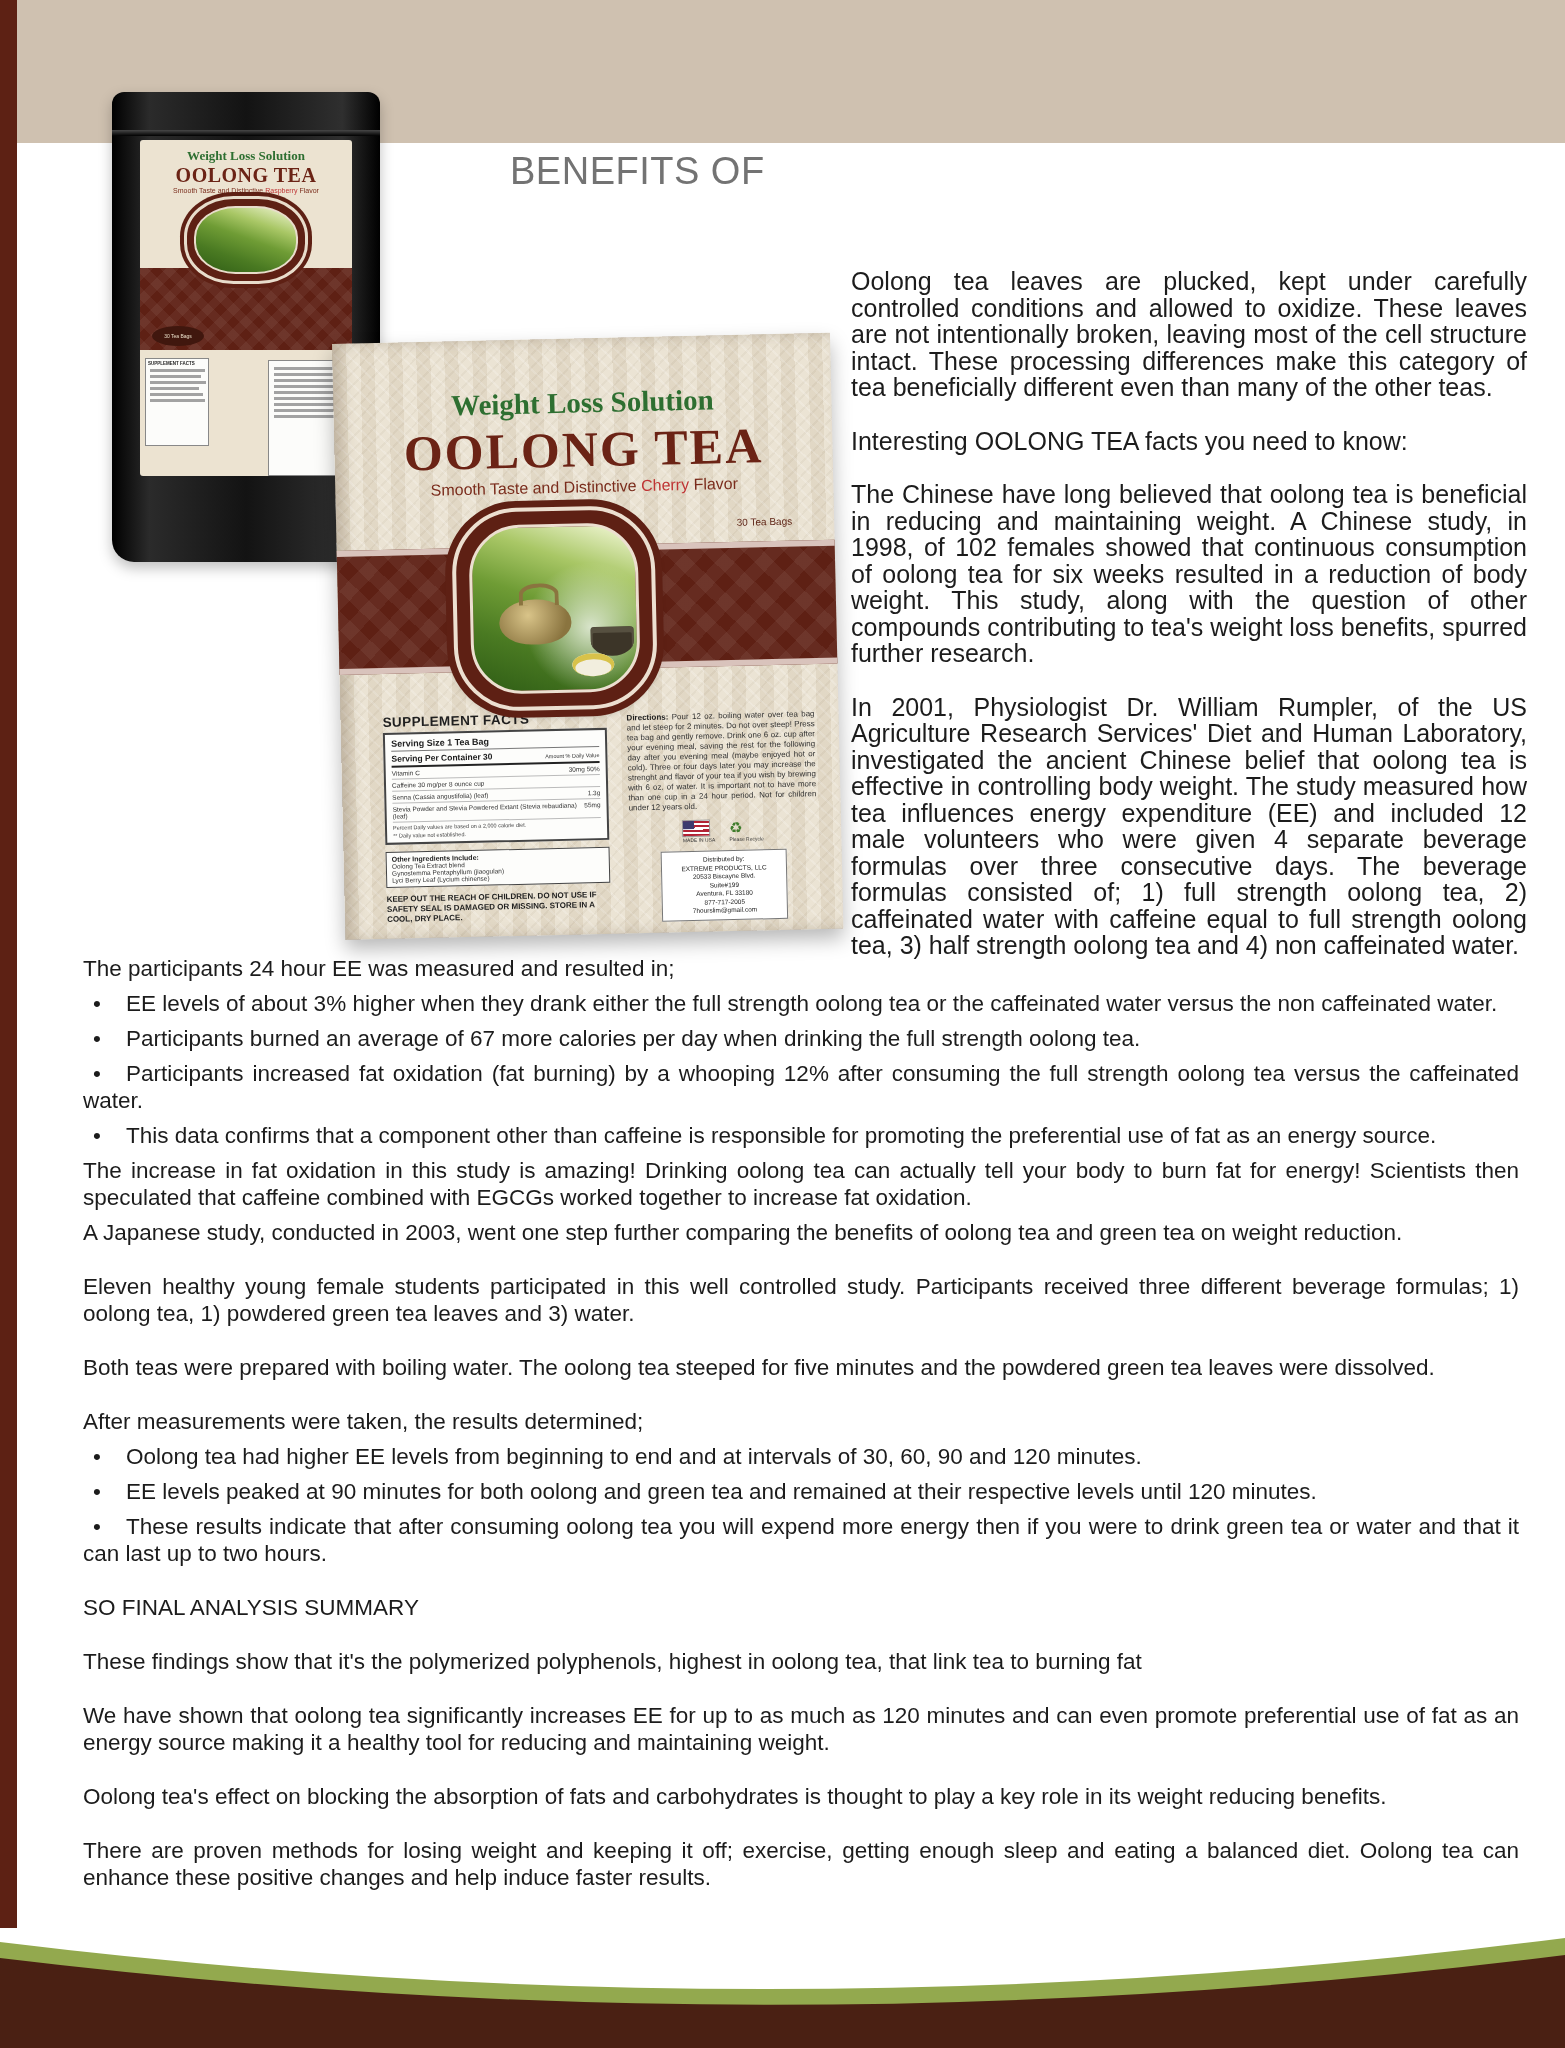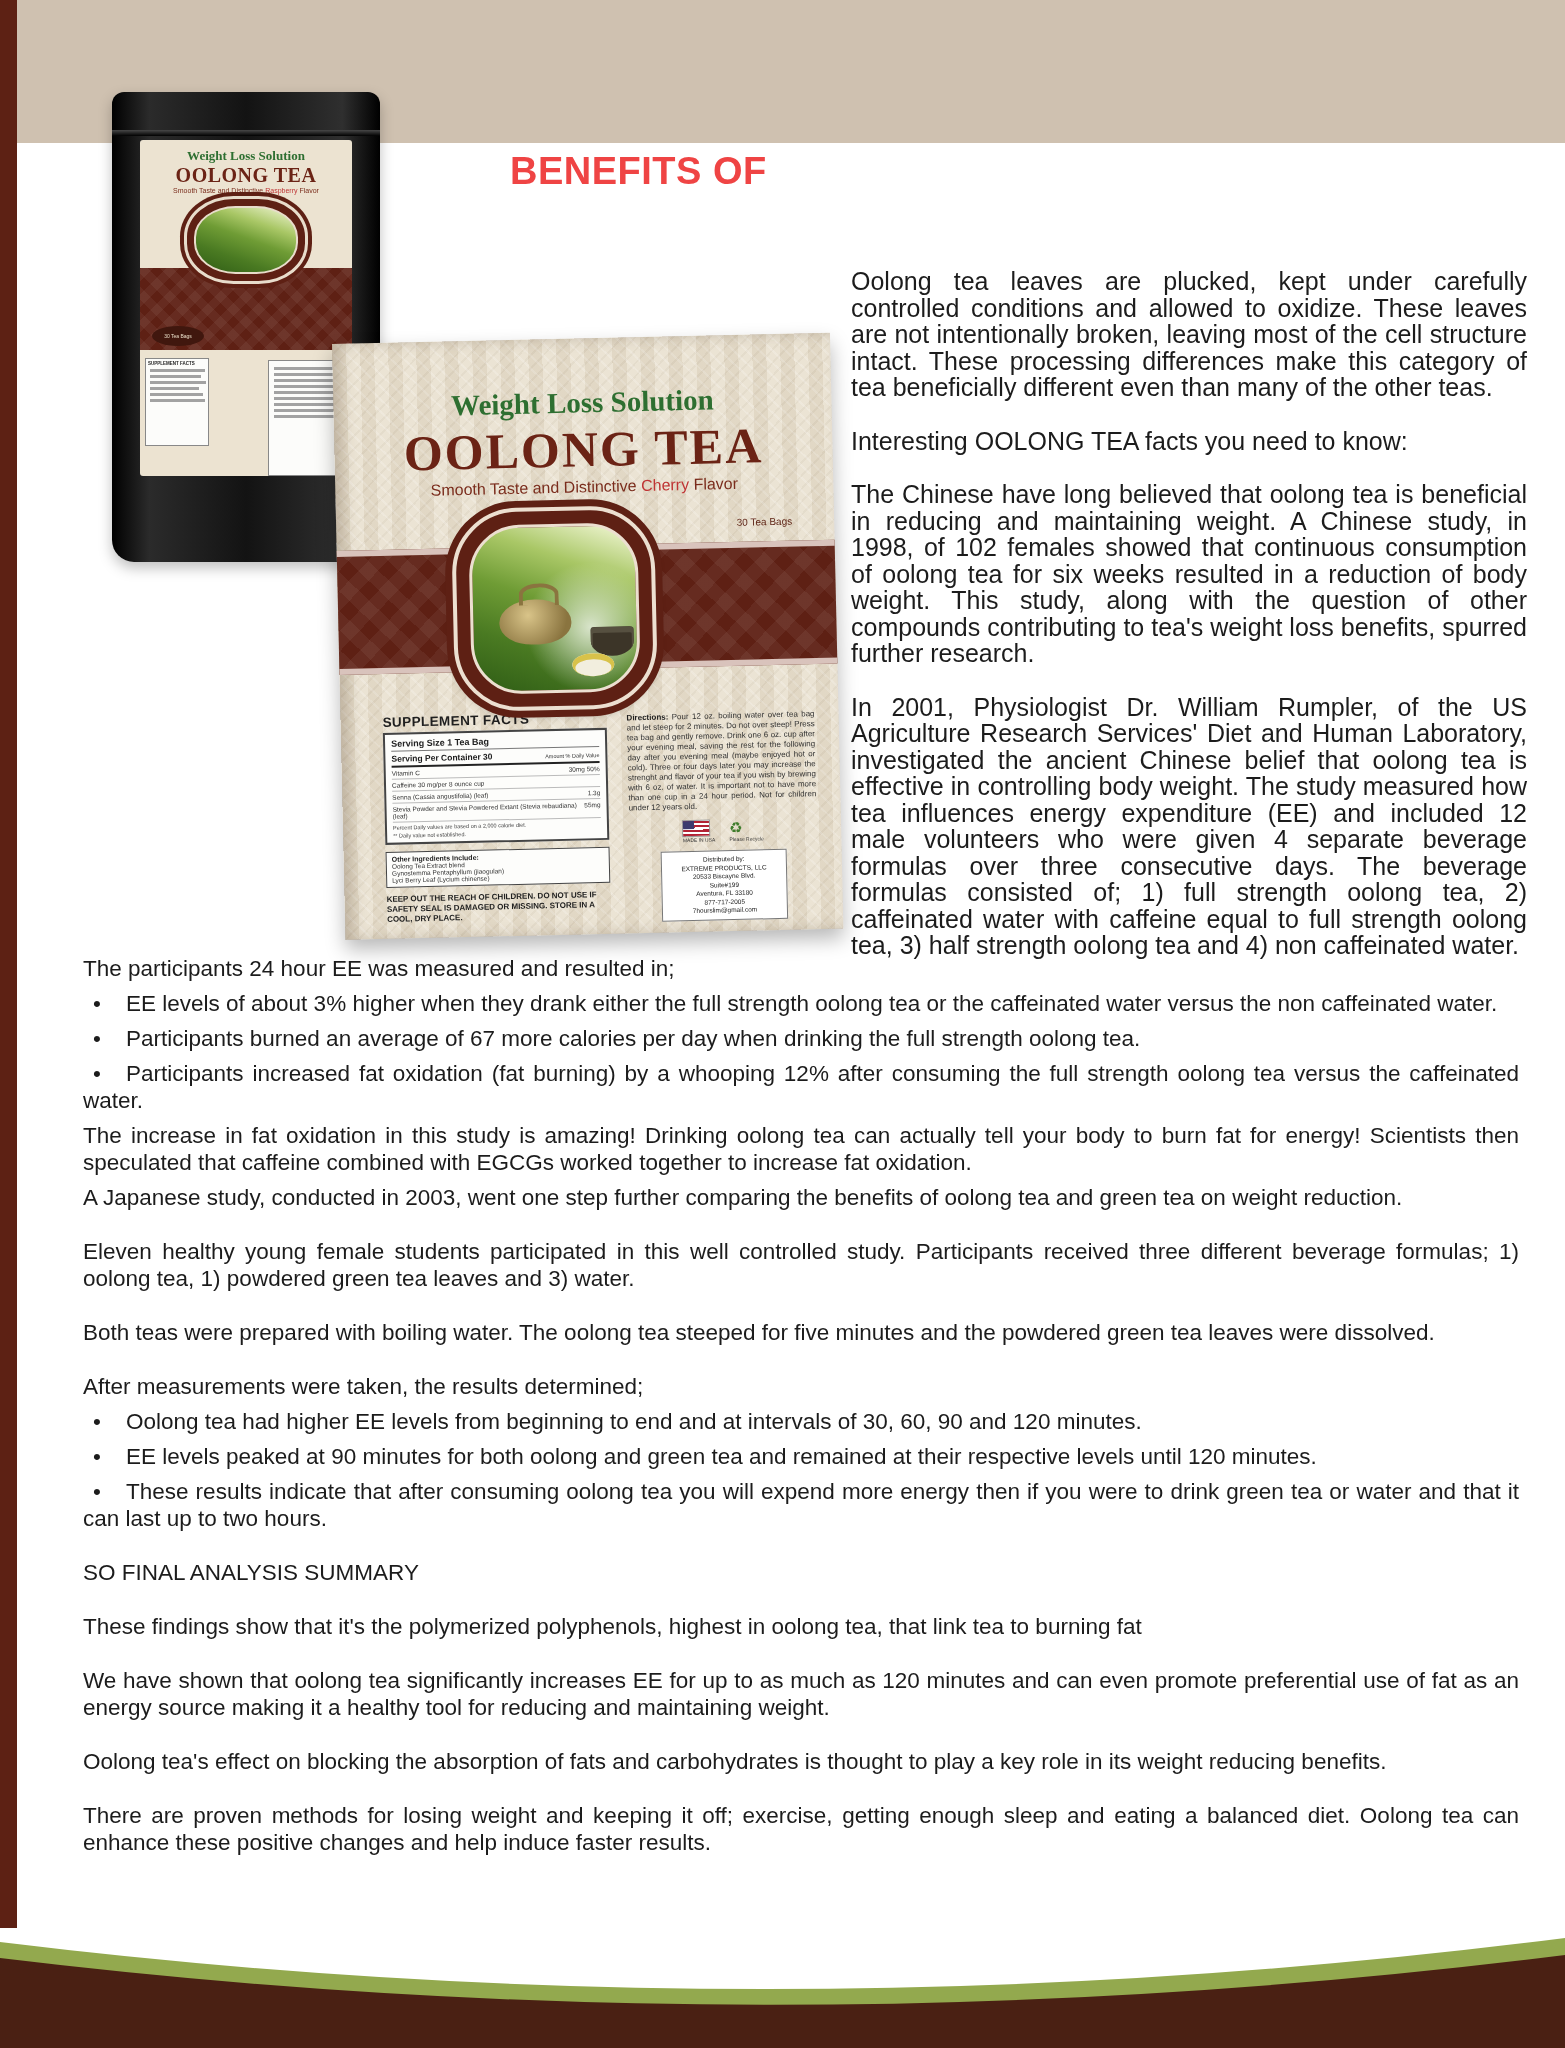--- a/index.html
+++ b/index.html
@@ -3,22 +3,22 @@
 <meta charset="utf-8">
 <style>
   html,body{margin:0;padding:0;background:#888;}
   #canvas{position:relative;width:1565px;height:2048px;background:#ffffff;overflow:hidden;
           font-family:"Liberation Sans",sans-serif;color:#1c1c1c;margin:0 auto;}
   
   .top-band{position:absolute;left:0;top:0;width:1565px;height:143px;background:#cfc1b0;}
   .left-stripe{position:absolute;left:0;top:0;width:17px;height:1945px;background:#5d2114;z-index:3;}
   .footer{position:absolute;left:0;top:1928px;width:1565px;height:120px;z-index:4;}
   
-  .title{position:absolute;left:510px;top:148px;z-index:2;font-weight:bold;font-size:38px;
-         line-height:47px;color:#ef4444;letter-spacing:.5px;}
+  .title{position:absolute;left:510px;top:148px;z-index:2;font-weight:normal;font-size:38px;
+         line-height:47px;color:#737373;letter-spacing:.5px;}
   
   .intro{position:absolute;left:851px;top:268px;width:676px;font-size:25px;line-height:26.5px;
          text-align:justify;z-index:2;}
   .intro p{margin:0 0 27px 0;}
   
   .bodytext{position:absolute;left:75px;top:947px;width:1452px;font-size:22.5px;line-height:27px;
             text-align:justify;z-index:2;}
   .bodytext p{margin:8px;}
   .bodytext p.gap{margin-top:27px;}
   .bu{display:inline-block;width:33px;padding-left:10px;}
@@ -133,20 +133,21 @@
       <p>Interesting OOLONG TEA facts you need to know:</p>
       <p>The Chinese have long believed that oolong tea is beneficial in reducing and maintaining weight. A Chinese study, in 1998, of 102 females showed that continuous consumption of oolong tea for six weeks resulted in a reduction of body weight. This study, along with the question of other compounds contributing to tea's weight loss benefits, spurred further research.</p>
       <p>In 2001, Physiologist Dr. William Rumpler, of the US Agriculture Research Services' Diet and Human Laboratory, investigated the ancient Chinese belief that oolong tea is effective in controlling body weight. The study measured how tea influences energy expenditure (EE) and included 12 male volunteers who were given 4 separate beverage formulas over three consecutive days. The beverage formulas consisted of; 1) full strength oolong tea, 2) caffeinated water with caffeine equal to full strength oolong tea, 3) half strength oolong tea and 4) non caffeinated water.</p>
     </div>
 
   <div class="bodytext">
       <p>The participants 24 hour EE was measured and resulted in;</p>
       <p><span class="bu">•</span>EE levels of about 3% higher when they drank either the full strength oolong tea or the caffeinated water versus the non caffeinated water.</p>
       <p><span class="bu">•</span>Participants burned an average of 67 more calories per day when drinking the full strength oolong tea.</p>
       <p><span class="bu">•</span>Participants increased fat oxidation (fat burning) by a whooping 12% after consuming the full strength oolong tea versus the caffeinated water.</p>
+      <p><span class="bu">•</span>This data confirms that a component other than caffeine is responsible for promoting the preferential use of fat as an energy source.</p>
       <p>The increase in fat oxidation in this study is amazing! Drinking oolong tea can actually tell your body to burn fat for energy! Scientists then speculated that caffeine combined with EGCGs worked together to increase fat oxidation.</p>
       <p>A Japanese study, conducted in 2003, went one step further comparing the benefits of oolong tea and green tea on weight reduction.</p>
       <p class="gap">Eleven healthy young female students participated in this well controlled study. Participants received three different beverage formulas; 1) oolong tea, 1) powdered green tea leaves and 3) water.</p>
       <p class="gap">Both teas were prepared with boiling water. The oolong tea steeped for five minutes and the powdered green tea leaves were dissolved.</p>
       <p class="gap">After measurements were taken, the results determined;</p>
       <p><span class="bu">•</span>Oolong tea had higher EE levels from beginning to end and at intervals of 30, 60, 90 and 120 minutes.</p>
       <p><span class="bu">•</span>EE levels peaked at 90 minutes for both oolong and green tea and remained at their respective levels until 120 minutes.</p>
       <p><span class="bu">•</span>These results indicate that after consuming oolong tea you will expend more energy then if you were to drink green tea or water and that it can last up to two hours.</p>
       <p class="gap">SO FINAL ANALYSIS SUMMARY</p>
       <p class="gap">These findings show that it's the polymerized polyphenols, highest in oolong tea, that link tea to burning fat</p>

